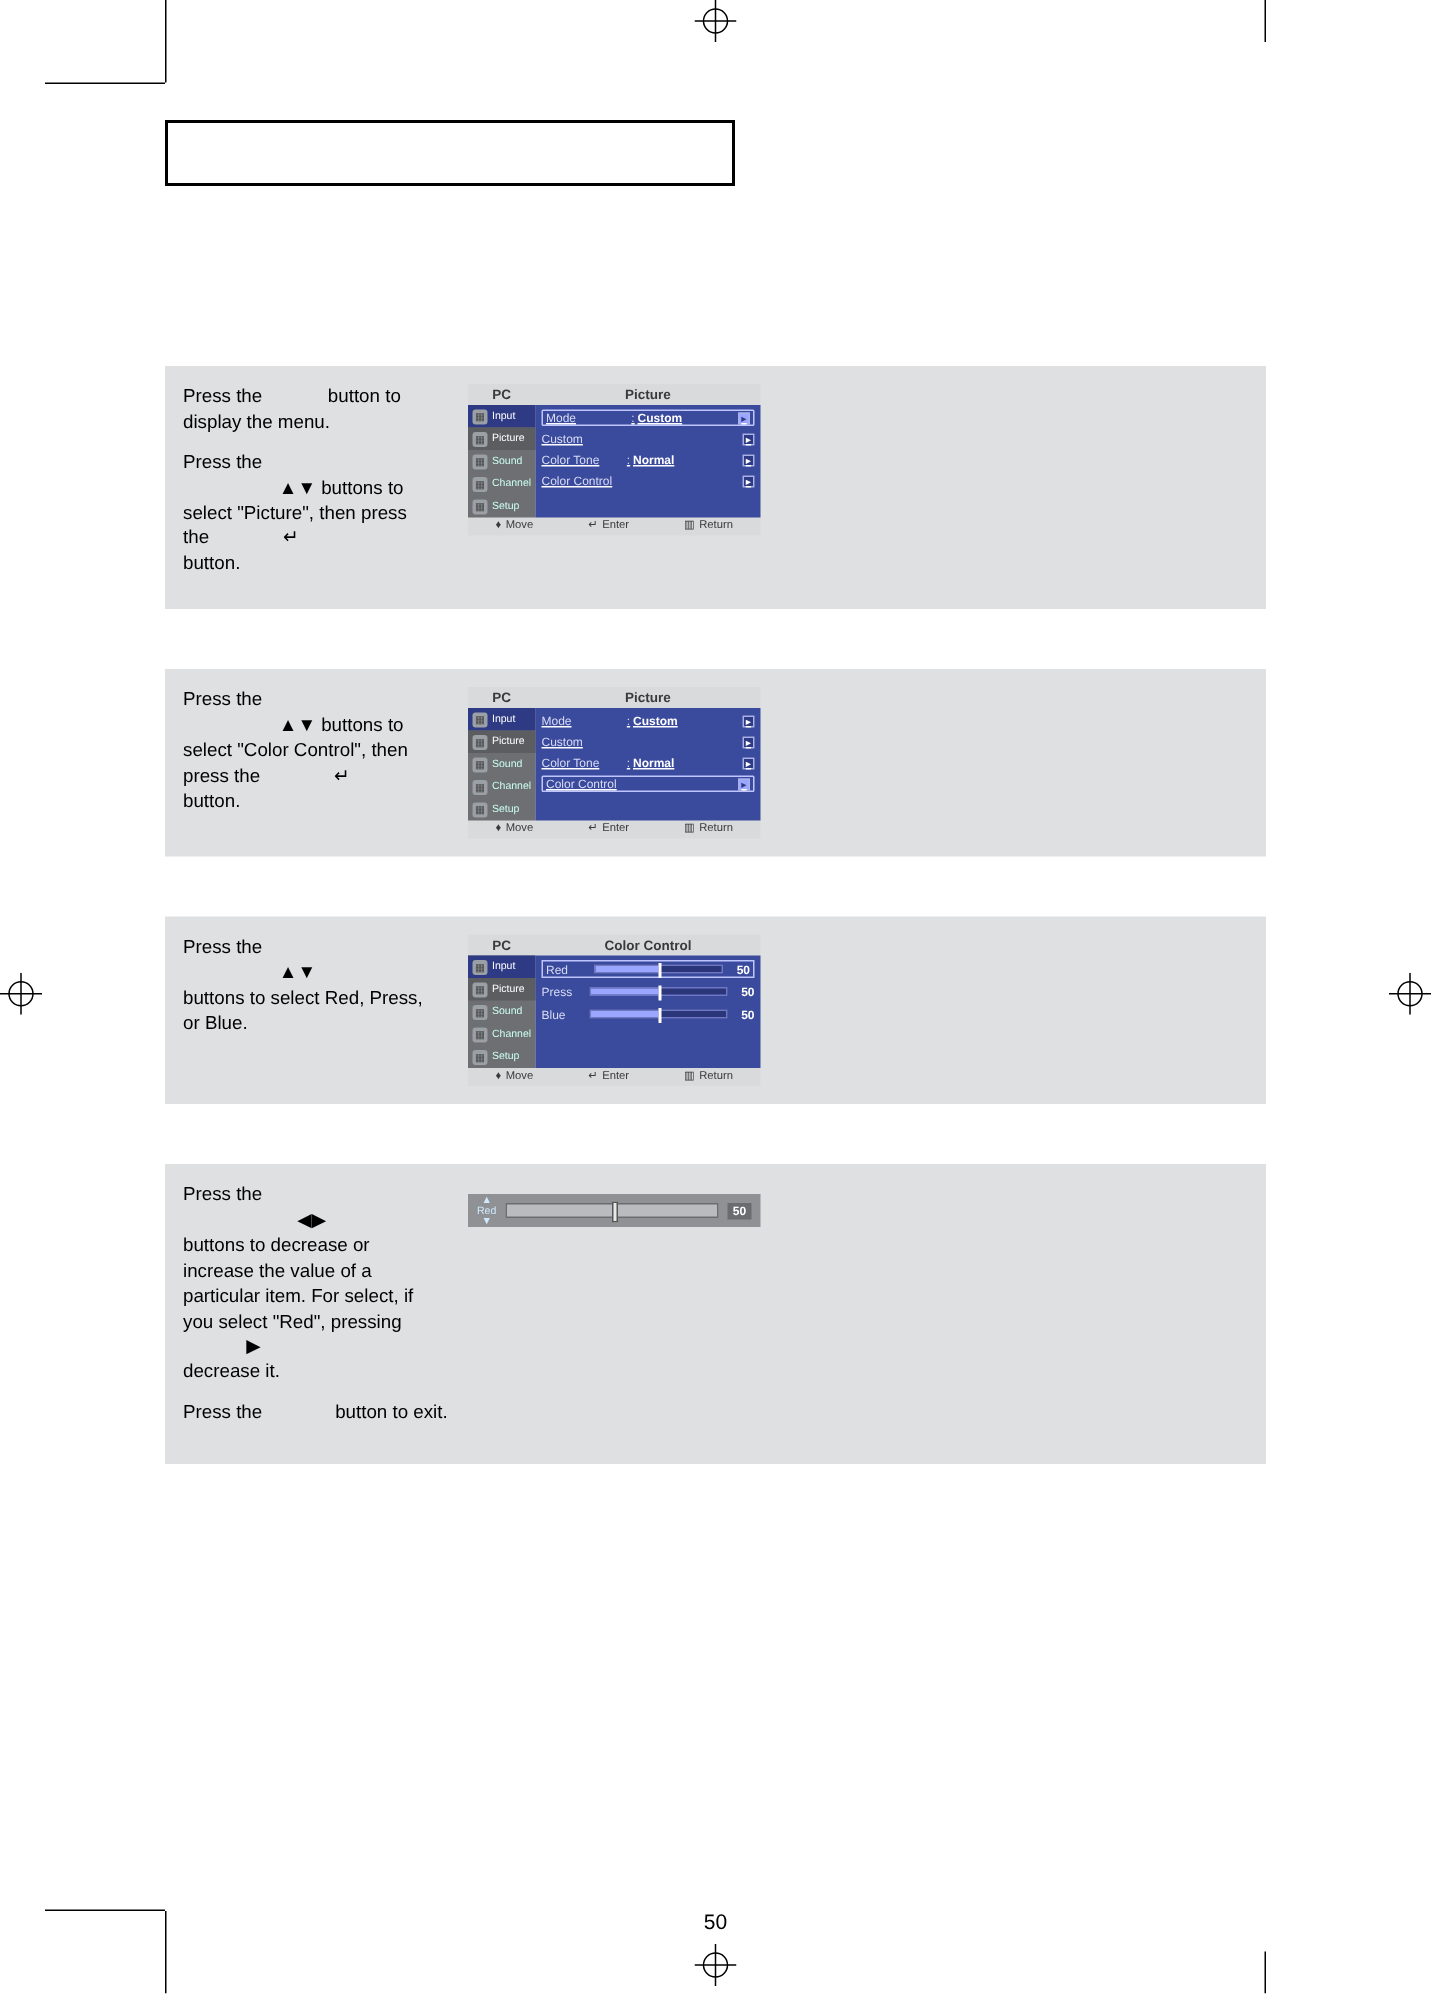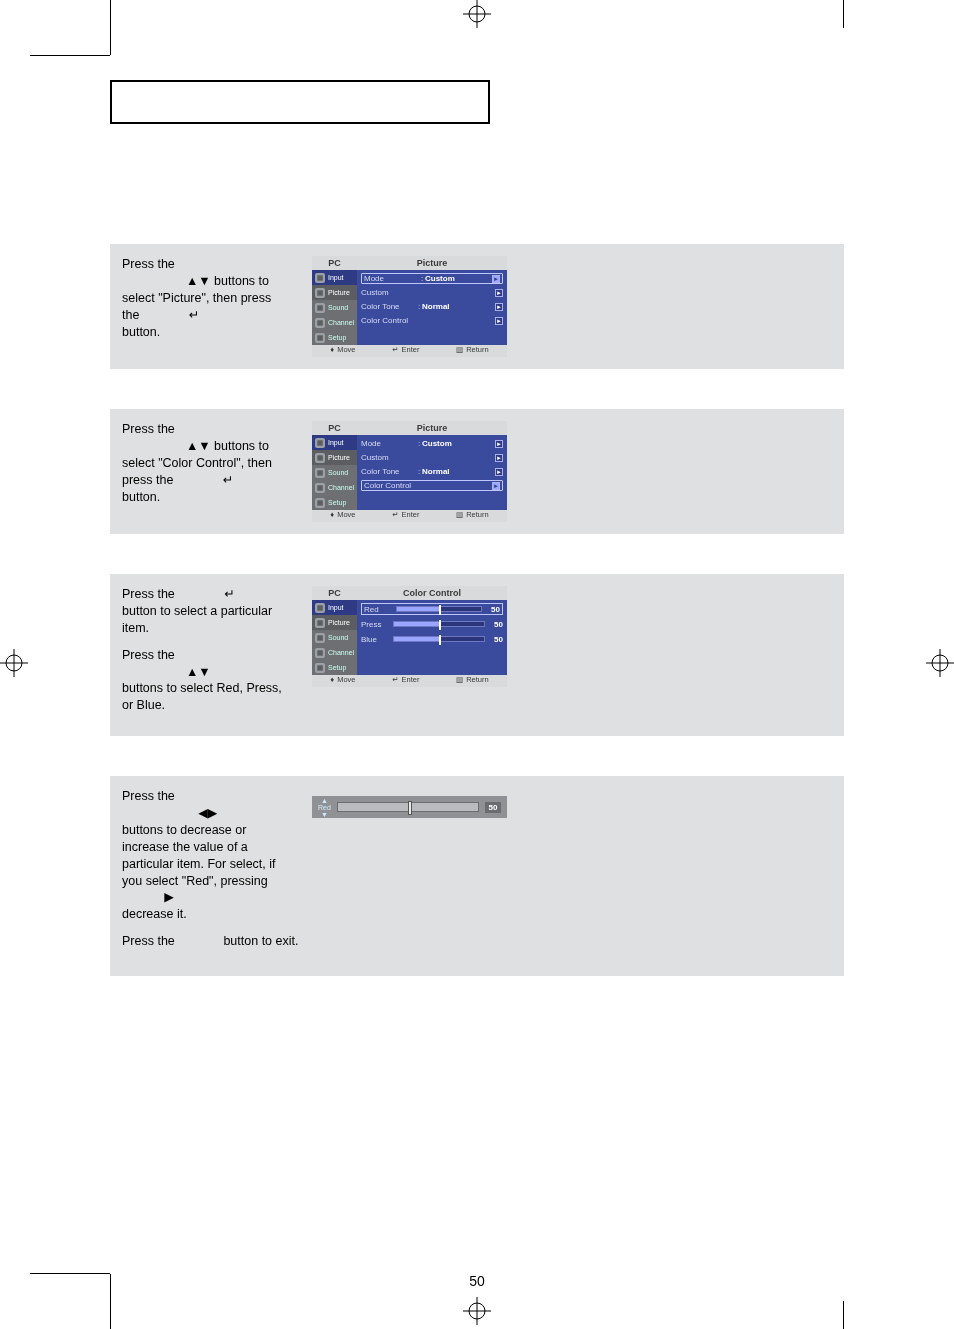--- a/index.html
+++ b/index.html
@@ -31,21 +31,21 @@
   .osd-header { display:flex; background:#d9dadb; color:#3a3a3a; font-weight:bold; height:14px; align-items:center; font-size:9px;}
   .osd-header .hl-left { width:45px; text-align:center; }
   .osd-header .hl-right { flex:1; text-align:center; }
   .osd-body { display:flex; }
   .osd-tabs { width:45px; background:#6d6f72; display:flex; flex-direction:column; }
   .osd-tab { height:15px; display:flex; align-items:center; gap:3px; padding-left:3px; color:#cfe; font-size:7px; }
   .osd-tab .ico { width:10px; height:10px; border-radius:2px; background:#9aa0a6; display:flex; align-items:center; justify-content:center; font-size:7px; color:#444;}
   .osd-tab.sel { background:#5b5d60; color:#fff; }
   .osd-tab.hl   { background:#2e3a84; color:#fff; }
   .osd-main { flex:1; background:#3a4a9c; padding:3px 4px; display:flex; flex-direction:column; gap:3px; min-height:75px;}
-  .osd-row { display:flex; align-items:center; height:11px; }
+  .osd-row { display:flex; align-items:center; height:11px;text-decoration:underline; }
   .osd-row.sel { border:1px solid #bfc6ff; border-radius:1px; padding:0 2px; }
   .osd-row .lab { width:55px; color:#d9dcf5; }
   .osd-row .sep { width:6px; text-align:center; color:#d9dcf5; }
   .osd-row .val { flex:1; color:#fff; font-weight:bold; }
   .osd-row .arrow { width:8px; height:8px; background:#2e3a84; color:#fff; display:flex; align-items:center; justify-content:center; font-size:7px; border:1px solid #aab1e8; }
   .osd-row .arrow.sel { background:#9aa6ff; color:#2e3a84; }
   .osd-footer { background:#d9dadb; color:#3a3a3a; display:flex; justify-content:space-around; height:12px; align-items:flex-start; font-size:7.5px;}
   .osd-footer span i { font-style:normal; margin-right:3px; }
 
   
@@ -106,20 +106,23 @@
   <div class="corner-bl-v"></div>
   <div class="corner-tr-v"></div>
   <div class="corner-br-v"></div>
 
   <div class="content">
     <div class="title-box"></div>
 
     <div class="step-block" style="margin-top:120px;">
       <div class="step-text">
         <p>
+          <span>Press the </span><span style="visibility:hidden;">MENU</span><span> button to display the menu.</span>
+        </p>
+        <p>
           <span>Press the </span><br><span style="visibility:hidden;">UP/DOWN </span><span class="glyph">▲▼</span><span> buttons to select "Picture", then press the </span><span style="visibility:hidden;">ENTER </span><span class="glyph">↵</span><br><span> button.</span>
         </p>
       </div>
       <div class="osd">
         <div class="osd-header">
           <div class="hl-left">PC</div>
           <div class="hl-right">Picture</div>
         </div>
         <div class="osd-body">
           <div class="osd-tabs" id="osd1-tabs">
@@ -239,23 +242,20 @@
         <div class="osd-footer">
           <span><i>♦</i><span>Move</span></span>
           <span><i>↵</i><span>Enter</span></span>
           <span><i>▥</i><span>Return</span></span>
         </div>
       </div>
     </div>
 
     <div class="step-block">
       <div class="step-text">
-        <p>
-          <span>Press the </span><span style="visibility:hidden;">ENTER </span><span class="glyph">↵</span><br><span> button to select a particular item.</span>
-        </p>
         <p>
           <span>Press the </span><br><span style="visibility:hidden;">UP/DOWN </span><span class="glyph">▲▼</span><br><span> buttons to select Red, Press, or Blue.</span>
         </p>
       </div>
       <div class="osd">
         <div class="osd-header">
           <div class="hl-left">PC</div>
           <div class="hl-right">Color Control</div>
         </div>
         <div class="osd-body">

